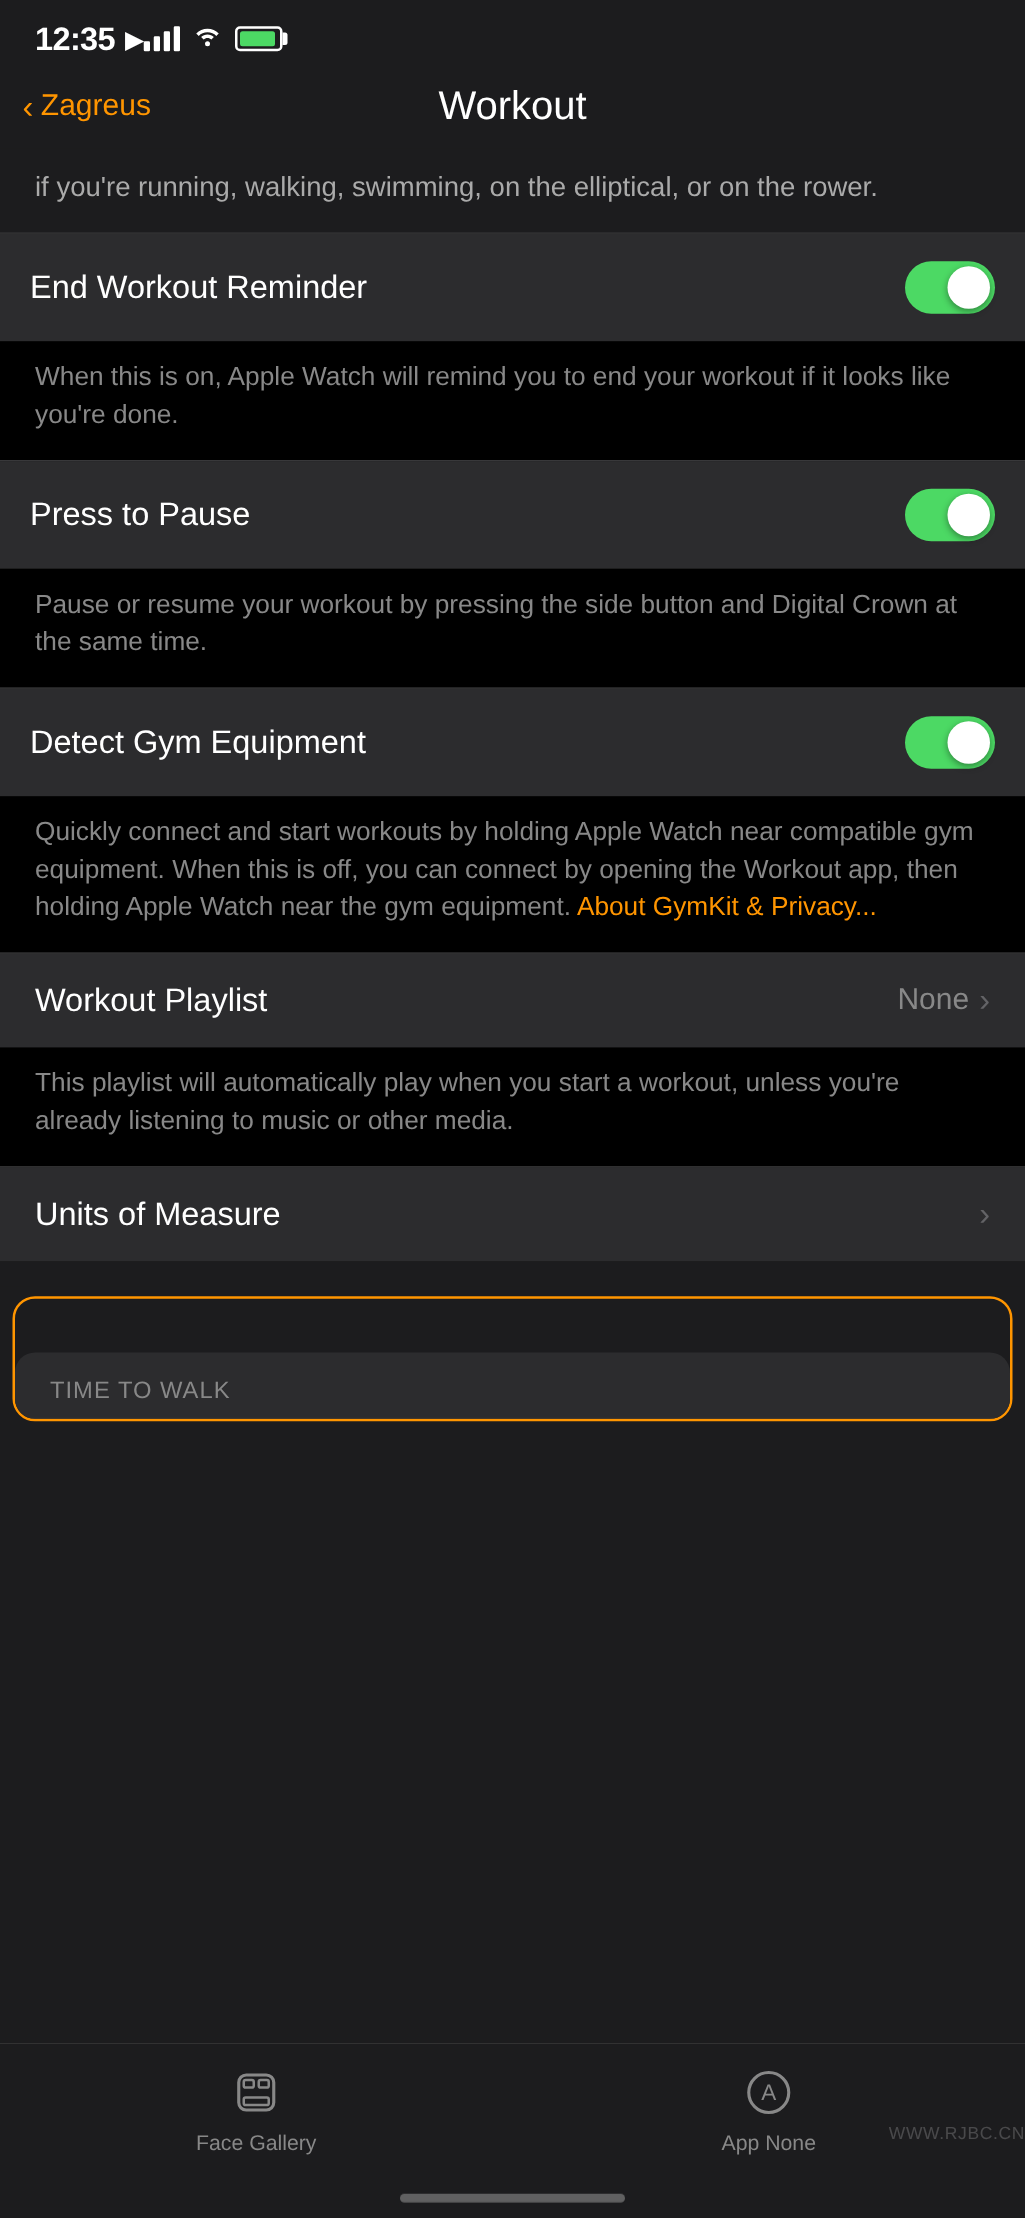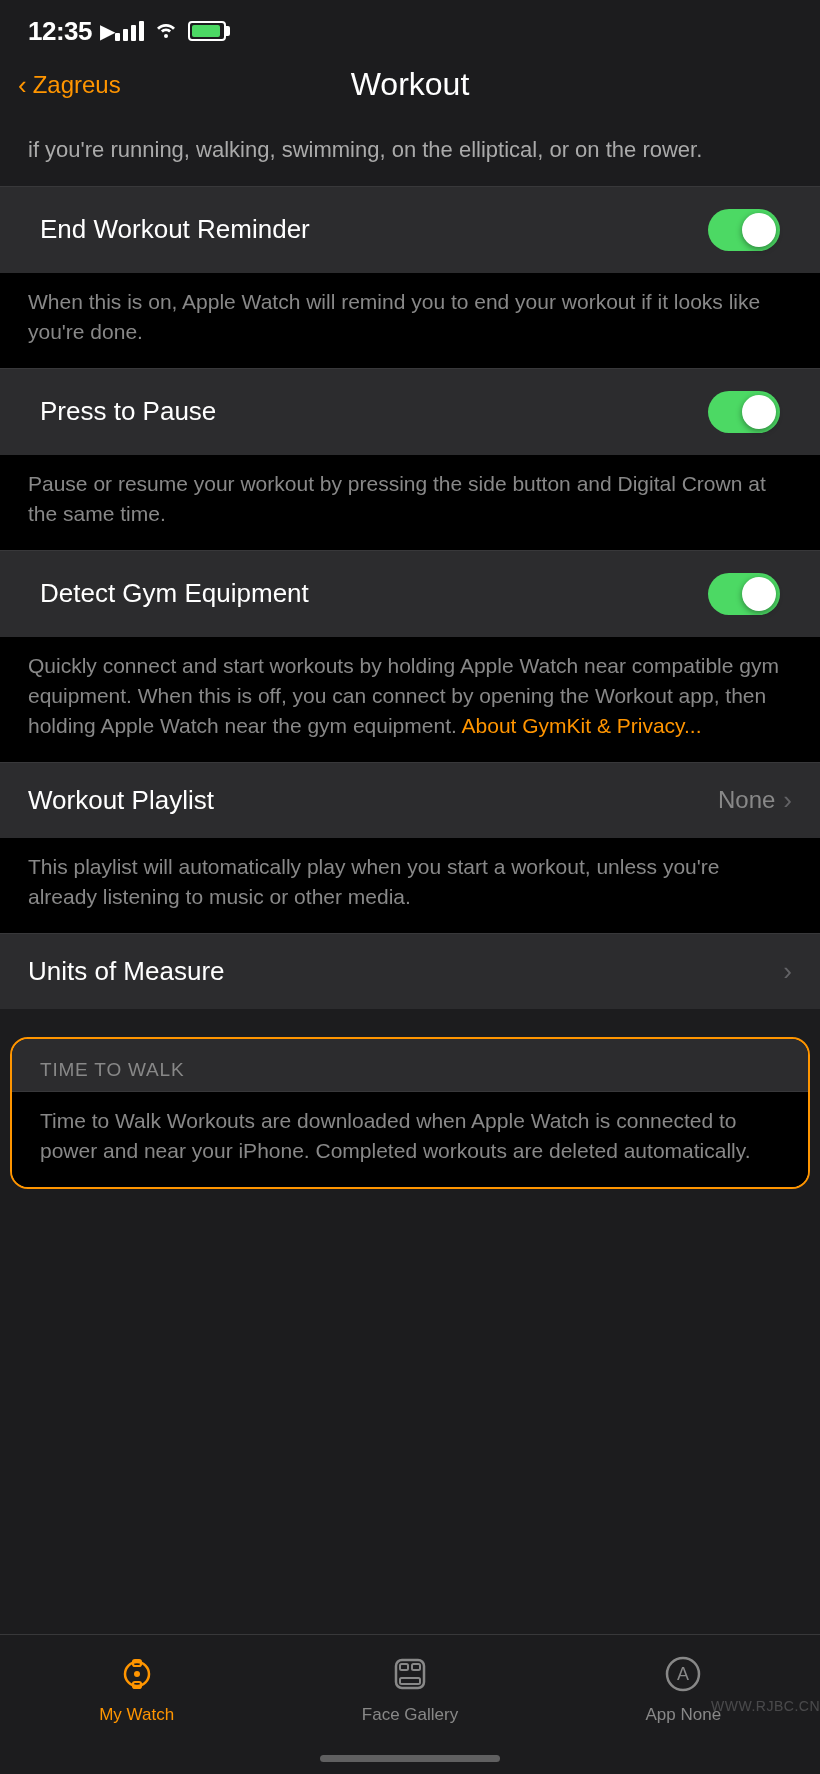--- a/index.html
+++ b/index.html
@@ -126,21 +126,21 @@
       height: 1px;
       background: #38383a;
       margin: 0 0 0 0;
     }
 
     
     .setting-row {
       display: flex;
       align-items: center;
       justify-content: space-between;
-      padding: 22px 40px;
+      padding: 22px 24px;
       background: #2c2c2e;
     }
     .setting-label {
       font-size: 26px;
       color: #ffffff;
       font-weight: 400;
     }
     .setting-description {
       padding: 14px 28px 20px;
       font-size: 21px;
@@ -197,20 +197,21 @@
 
     
     .section-header {
       padding: 20px 28px 10px;
       font-size: 19px;
       font-weight: 500;
       color: #888888;
       letter-spacing: 0.8px;
       text-transform: uppercase;
       background: #1c1c1e;
+      margin-top: 43px;
     }
 
     
     .highlighted-section {
       margin: 0;
       position: relative;
     }
     .highlight-border {
       border: 2.5px solid #ff9500;
       border-radius: 18px;
@@ -378,39 +379,27 @@
   <div class="right-side">
     <span class="chevron-right">›</span>
   </div>
 </div>
 
 <div style="height:20px;background:#1c1c1e;"></div>
 <div class="highlighted-section">
   <div class="highlight-border">
     <div class="section-header">TIME TO WALK</div>
     <div class="section-divider"></div>
-    <div class="setting-description">Time to Walk Workouts are downloaded when Apple Watch is connected to power and near your iPhone. Completed workouts are deleted automatically.</div>
   </div>
 </div>
 
 <div class="content-bottom-padding"></div>
 
 <div class="tab-bar">
 
-  <div class="tab-item">
-    <div class="tab-icon">
-      <svg viewBox="0 0 44 44" fill="none" xmlns="http://www.w3.org/2000/svg">
-        <circle cx="22" cy="22" r="12" stroke="#ff9500" stroke-width="2.5" fill="none"></circle>
-        <rect x="18" y="8" width="8" height="6" rx="2" stroke="#ff9500" stroke-width="2.2" fill="none"></rect>
-        <rect x="18" y="30" width="8" height="6" rx="2" stroke="#ff9500" stroke-width="2.2" fill="none"></rect>
-        <circle cx="22" cy="22" r="3" fill="#ff9500"></circle>
-      </svg>
-    </div>
-    <span class="tab-label active">My Watch</span>
-  </div>
 
   <div class="tab-item">
     <div class="tab-icon">
       <svg viewBox="0 0 44 44" fill="none" xmlns="http://www.w3.org/2000/svg">
         <rect x="8" y="8" width="28" height="28" rx="6" stroke="#888888" stroke-width="2.5" fill="none"></rect>
         <rect x="12" y="12" width="8" height="6" rx="1.5" stroke="#888888" stroke-width="2" fill="none"></rect>
         <rect x="24" y="12" width="8" height="6" rx="1.5" stroke="#888888" stroke-width="2" fill="none"></rect>
         <rect x="12" y="26" width="20" height="6" rx="1.5" stroke="#888888" stroke-width="2" fill="none"></rect>
       </svg>
     </div>

